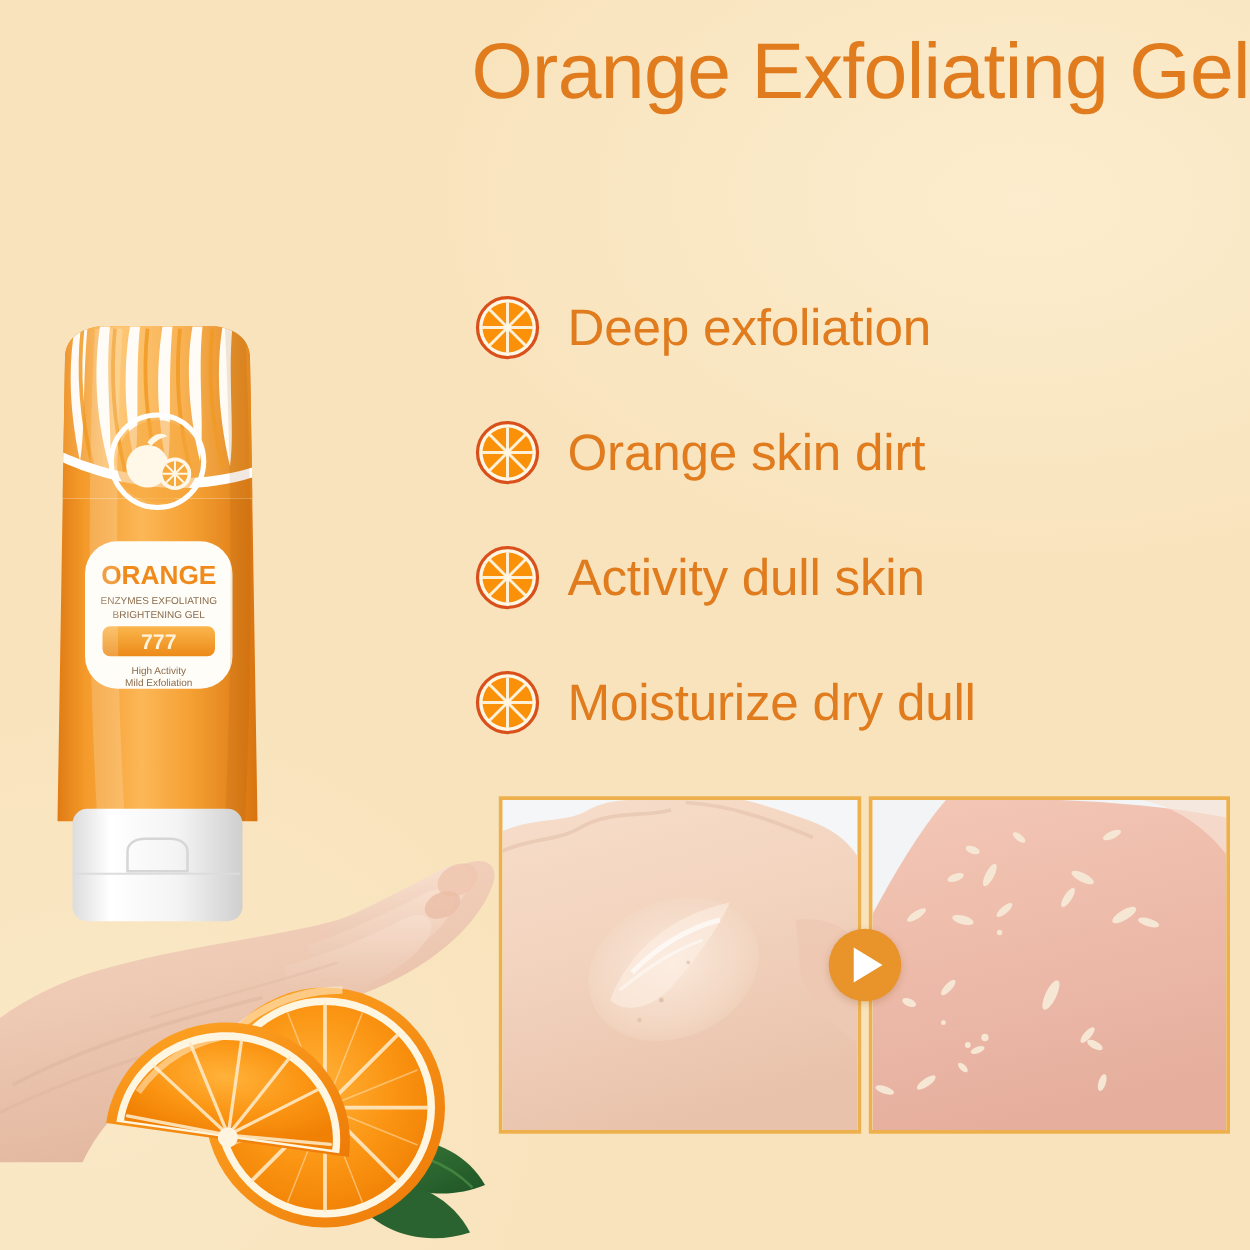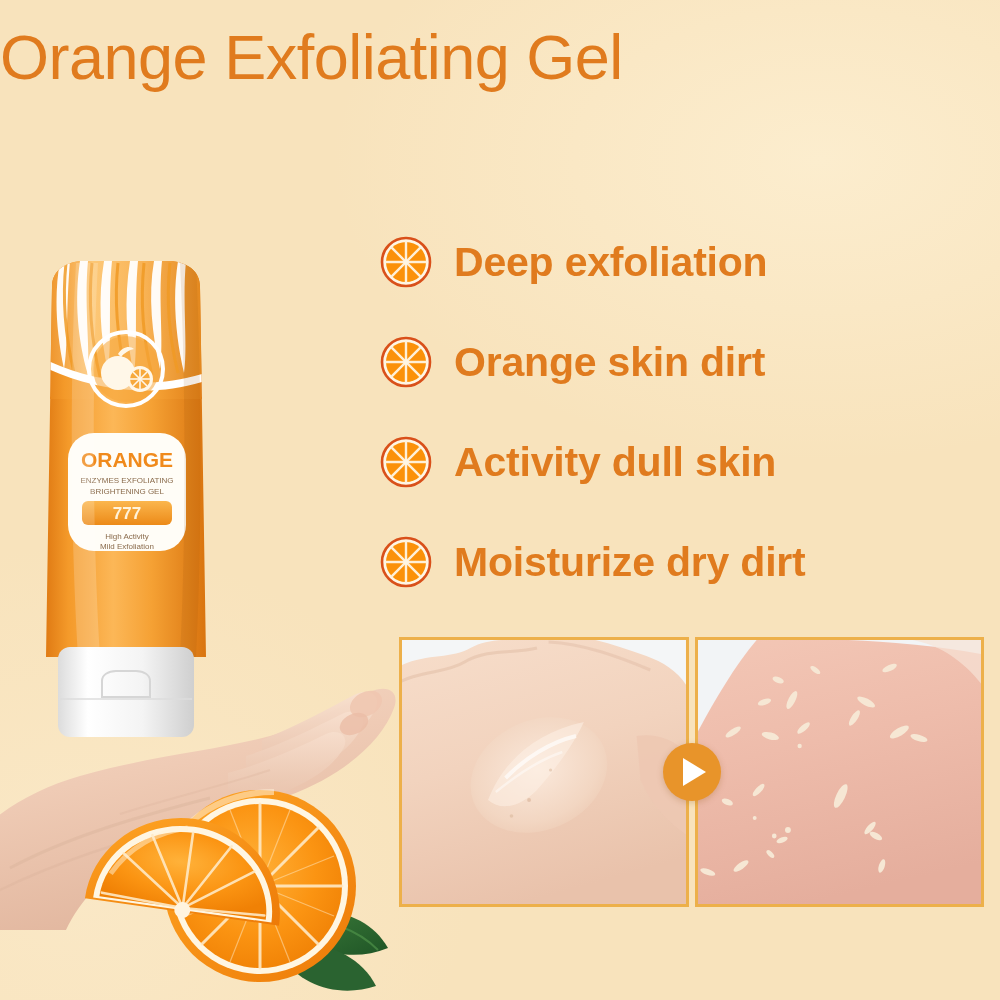--- a/index.html
+++ b/index.html
@@ -16,40 +16,40 @@
     background:
       radial-gradient(ellipse 680px 420px at 82% 16%, #FCEDCE 0%, rgba(252,237,206,0) 72%),
       radial-gradient(ellipse 560px 480px at 8% 88%, #FAE8C6 0%, rgba(250,232,198,0) 70%),
       #F8E3BC;
     overflow:hidden;
   }
 
   
   .title-block {
     position:absolute; left:0; top:24px; width:1000px;
-    text-align:left;
+    text-align:right;
     color:#E07B1E;
     line-height:1.06;
     letter-spacing:-0.5px;
   }
   .title-line { font-size:62px; font-weight:400; display:block; white-space:nowrap; }
   .title-line.l1 { font-size:63px; }
   .title-line.l2 { font-size:63px; }
 
   
   .benefits {
     position:absolute; left:380px; top:212px; width:620px;
   }
   .benefit-row {
     display:flex; align-items:center; gap:22px;
     height:100px;
   }
   .slice-icon { width:52px; height:52px; flex:0 0 52px; display:block; }
   .benefit-text {
-    font-size:41px; color:#E07B1E; font-weight:700;
+    font-size:41px; color:#E07B1E; font-weight:400;
     white-space:nowrap; letter-spacing:-0.2px;
   }
 
   
   .hand-wrap { position:absolute; left:-30px; top:600px; width:430px; height:330px; }
 
   
   .tube {
     position:absolute; left:30px; top:249px;
     width:192px; height:495px;
@@ -148,21 +148,21 @@
         <circle cx="26" cy="26" r="24" fill="#FFF6E4" stroke="#D9501A" stroke-width="2.6"></circle>
         <circle cx="26" cy="26" r="20" fill="#FB9109"></circle>
         <g stroke="#FFF0D8" stroke-width="2.4" stroke-linecap="round">
           <line x1="26" y1="6.5" x2="26" y2="45.5"></line>
           <line x1="6.5" y1="26" x2="45.5" y2="26"></line>
           <line x1="12.2" y1="12.2" x2="39.8" y2="39.8"></line>
           <line x1="39.8" y1="12.2" x2="12.2" y2="39.8"></line>
         </g>
         <circle cx="26" cy="26" r="2.6" fill="#FFF6E4"></circle>
       </svg>
-      <span class="benefit-text">Moisturize dry dirt</span>
+      <span class="benefit-text">Moisturize dry dull</span>
     </div>
 
   </div>
 
   <div class="hand-wrap">
     <svg viewBox="0 0 430 330" width="430" height="330">
       <defs>
         <linearGradient id="skinG" x1="0" y1="0" x2="0.4" y2="1">
           <stop offset="0%" stop-color="#F6D9C6"></stop>
           <stop offset="45%" stop-color="#EFCBB5"></stop>

